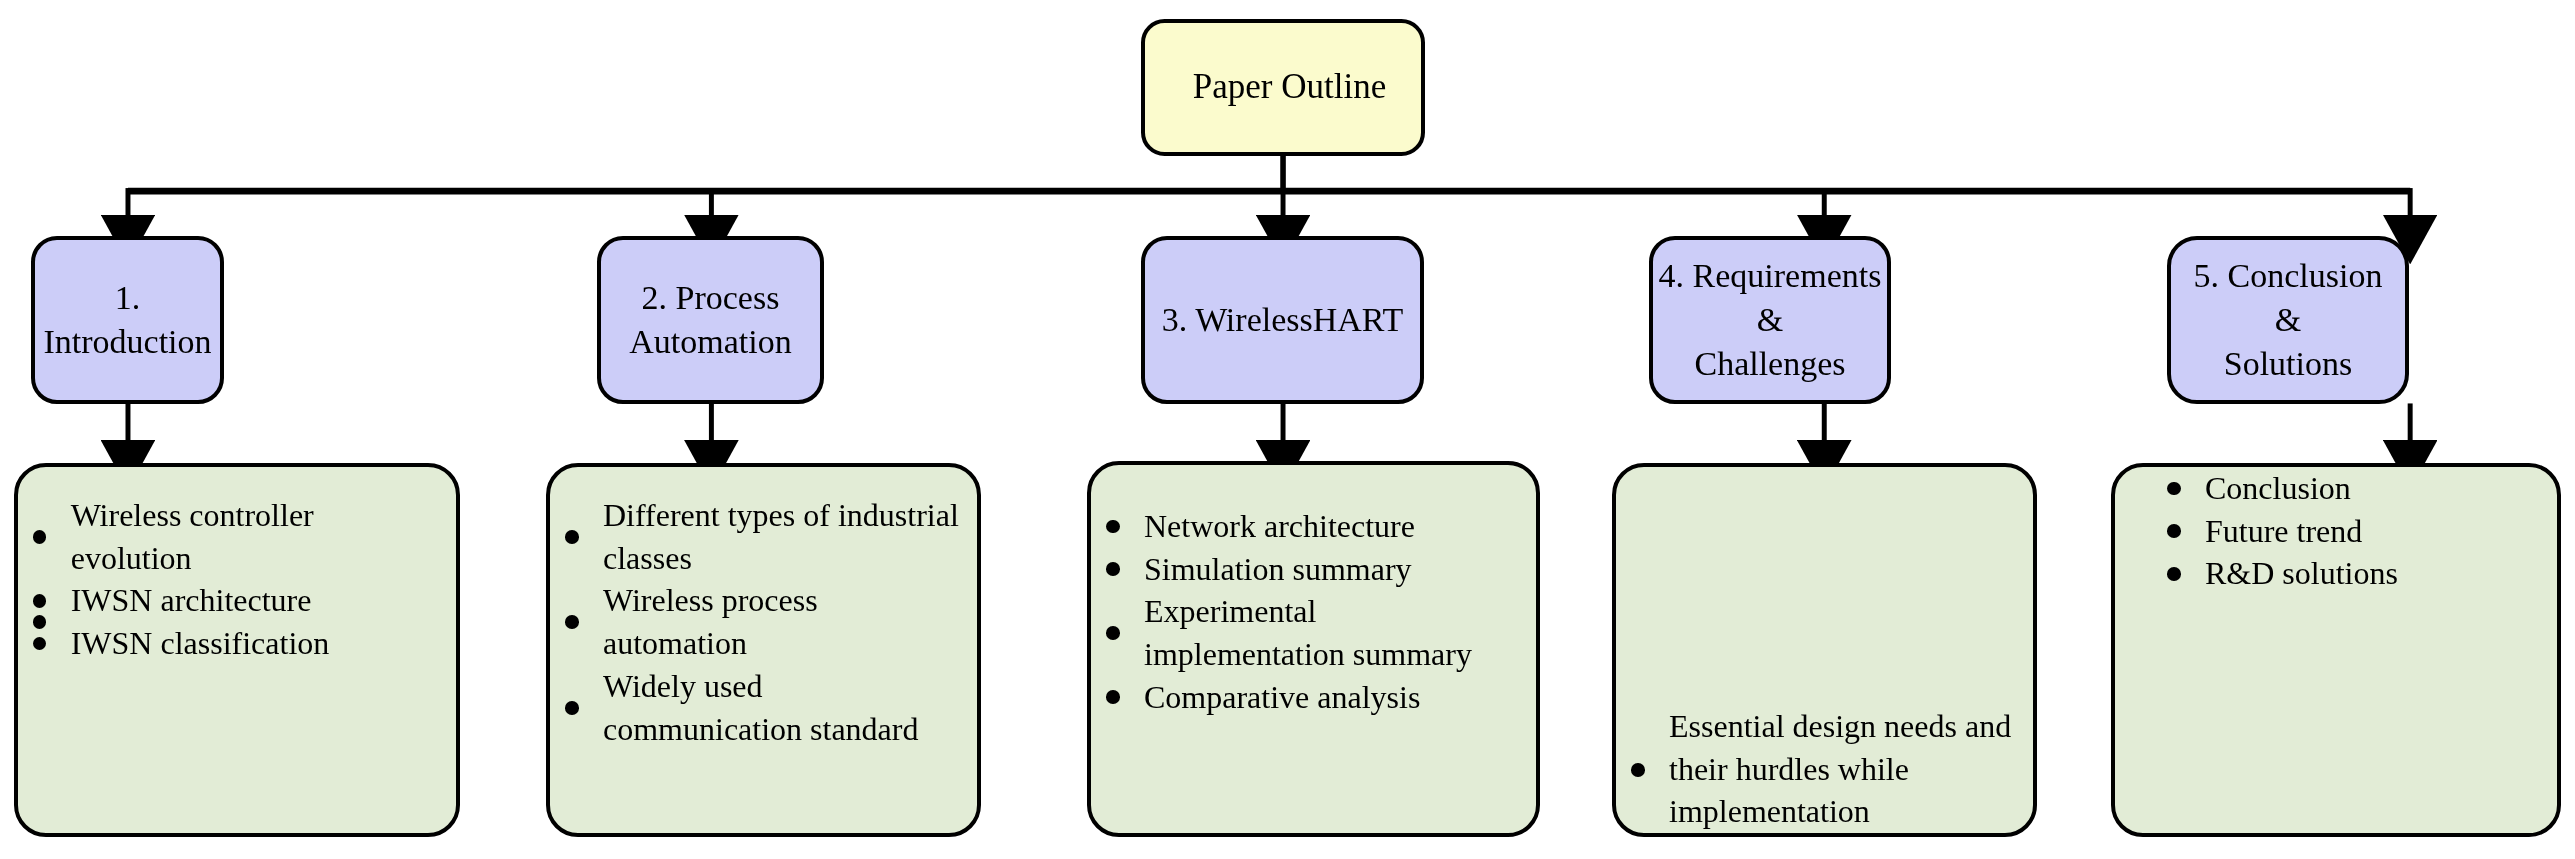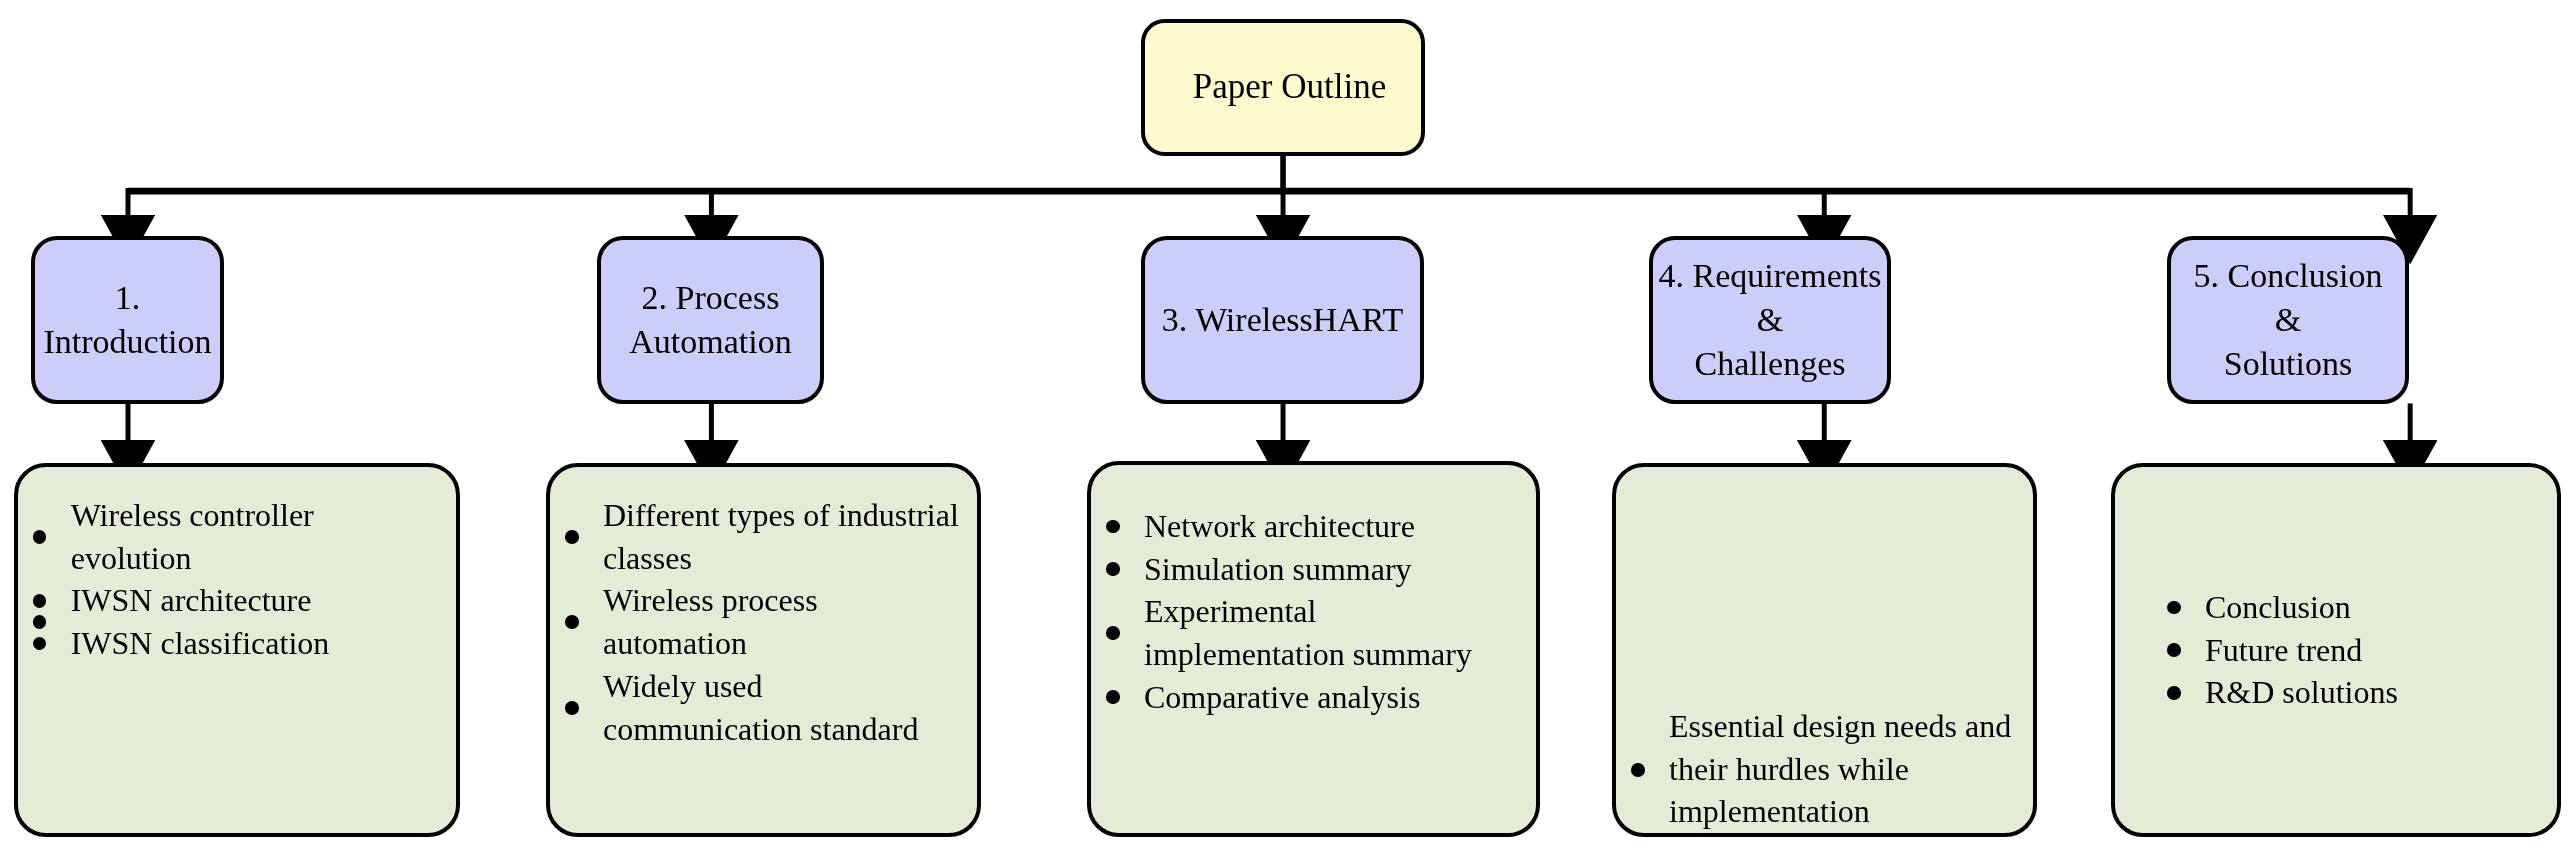--- a/index.html
+++ b/index.html
@@ -126,21 +126,21 @@
   <div class="node section" style="left:1141px; top:236px; width:283px; height:168px;justify-content:center;">
     <span class="node-label">3. WirelessHART</span>
   </div>
 
   <div class="node section" style="left:1649px; top:236px; width:242px; height:168px;">
     <span class="node-label">4. Requirements
 &amp;
 Challenges</span>
   </div>
 
-  <div class="node section" style="left:2167px; top:236px; width:242px; height:168px;">
+  <div class="node section" style="left:2167px; top:236px; width:242px; height:168px;border-radius:30px;">
     <span class="node-label">5. Conclusion
 &amp;
 Solutions</span>
   </div>
 
   <div class="node detail" style="left:13.7px; top:463px; width:446px; height:374px; padding:27px 13.7px 0 0;">
     <ul class="bullets">
       <li><span class="dot" style="top: 36px;"></span><span>Wireless controller evolution</span></li>
       <li><span class="dot" style="top: 36px;"></span></li>
       <li><span class="dot" style="top: 14.6px;"></span><span>IWSN architecture</span></li>
@@ -164,21 +164,21 @@
       <li><span class="dot" style="top: 14.6px;"></span><span>Comparative analysis</span></li>
     </ul>
   </div>
 
   <div class="node detail" style="left:1612px; top:463px; width:425px; height:374px; align-items:flex-end; padding:0 18.6px 0 0;">
     <ul class="bullets">
       <li><span class="dot" style="top: 58px;"></span><span>Essential design needs and their hurdles while implementation</span></li>
     </ul>
   </div>
 
-  <div class="node detail" style="left:2111px; top:463px; width:450px; height:374px; align-items:center; padding:0 18.6px 0 37px;">
+  <div class="node detail" style="left:2111px; top:463px; width:450px; height:374px; align-items:flex-start; padding:0 18.6px 0 37px;">
     <ul class="bullets">
       <li><span class="dot" style="top: 14.6px;"></span><span>Conclusion</span></li>
       <li><span class="dot" style="top: 14.6px;"></span><span>Future trend</span></li>
       <li><span class="dot" style="top: 14.6px;"></span><span>R&amp;D solutions</span></li>
     </ul>
   </div>
 
 </div>
 
 

